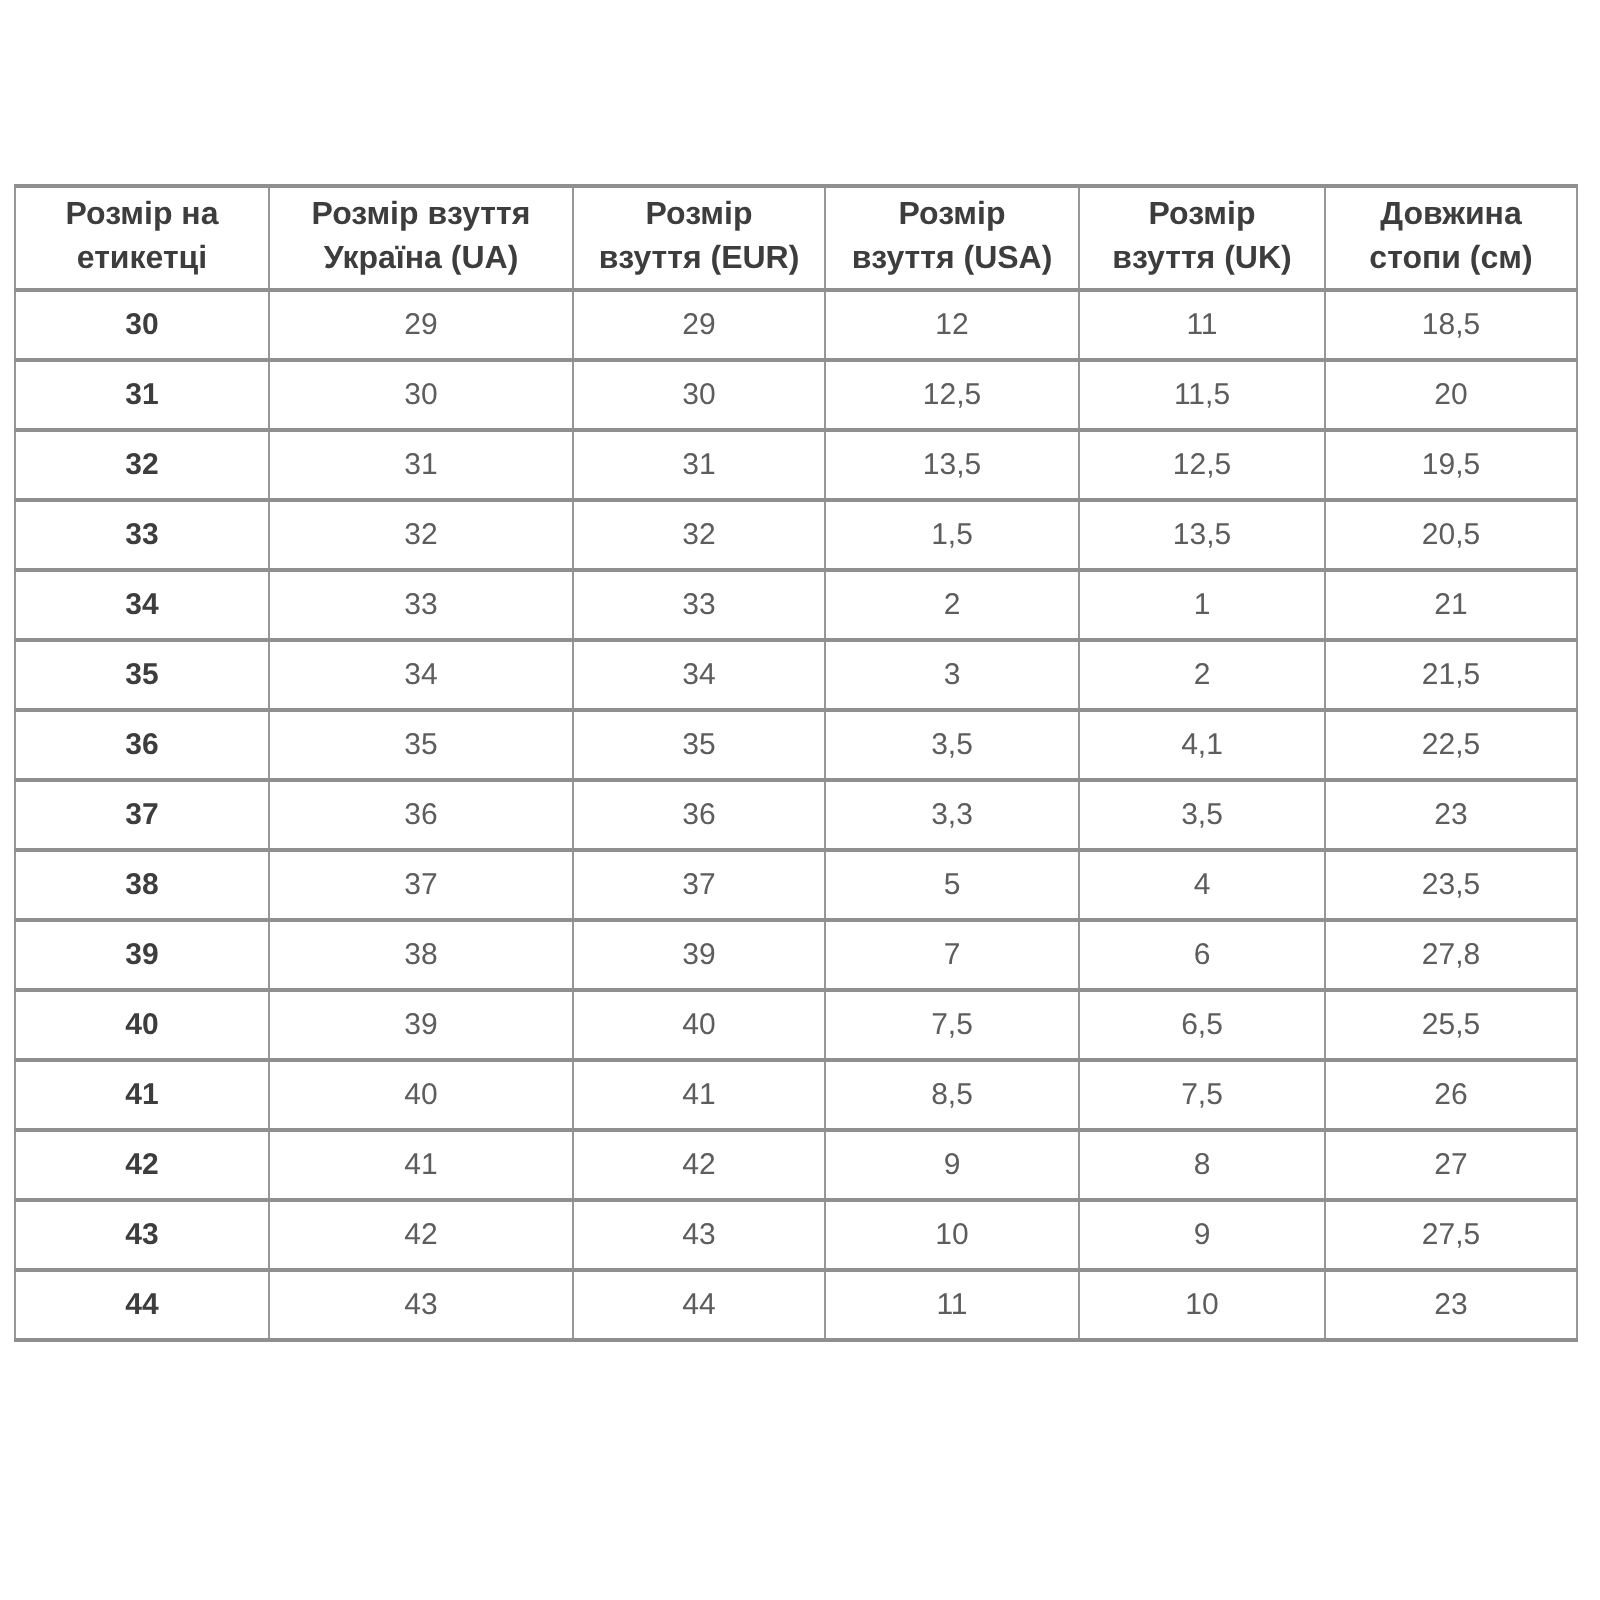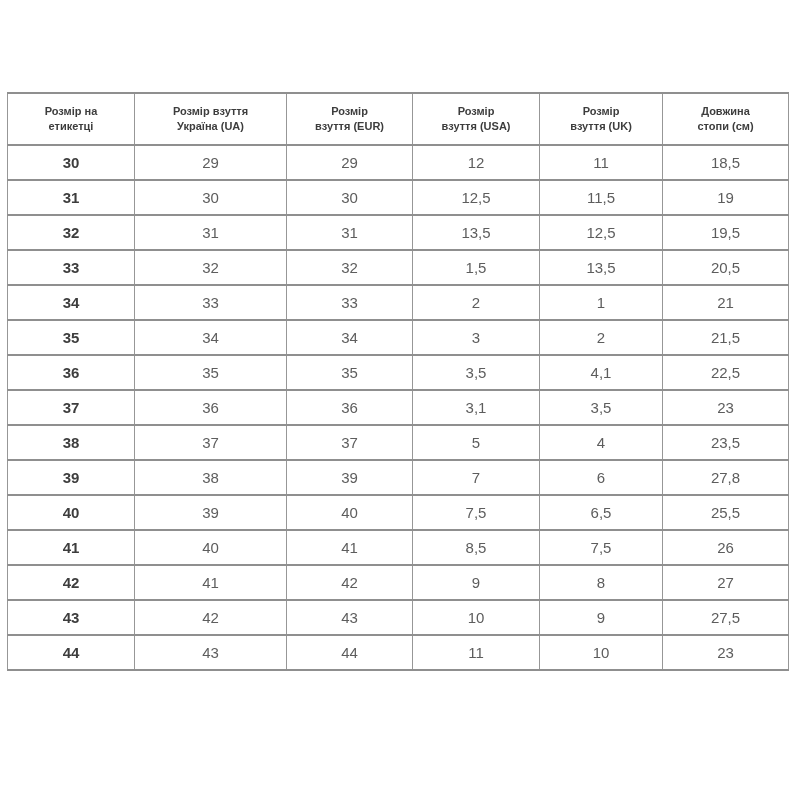--- a/index.html
+++ b/index.html
@@ -33,21 +33,21 @@
     border-right: 1px solid #979797;
     border-top: 2px solid #8f8f8f;
     border-bottom: 2px solid #8f8f8f;
     text-align: center;
     vertical-align: middle;
     padding: 0 4px;
     box-sizing: border-box;
   }
   table.size-table th {
     height: 52px;
-    font-size: 11px;
+    font-size: 16px;
     font-weight: bold;
     color: #3d3d3d;
     white-space: pre-line;
     line-height: 1.35;
   }
   table.size-table td {
     height: 35px;
     font-size: 15px;
     color: #5d5d5d;
     font-weight: normal;
@@ -101,21 +101,21 @@
             <td>12</td>
             <td>11</td>
             <td>18,5</td>
           </tr>
           <tr>
             <td class="label-cell">31</td>
             <td>30</td>
             <td>30</td>
             <td>12,5</td>
             <td>11,5</td>
-            <td>19</td>
+            <td>20</td>
           </tr>
           <tr>
             <td class="label-cell">32</td>
             <td>31</td>
             <td>31</td>
             <td>13,5</td>
             <td>12,5</td>
             <td>19,5</td>
           </tr>
           <tr>
@@ -147,21 +147,21 @@
             <td>35</td>
             <td>35</td>
             <td>3,5</td>
             <td>4,1</td>
             <td>22,5</td>
           </tr>
           <tr>
             <td class="label-cell">37</td>
             <td>36</td>
             <td>36</td>
-            <td>3,1</td>
+            <td>3,3</td>
             <td>3,5</td>
             <td>23</td>
           </tr>
           <tr>
             <td class="label-cell">38</td>
             <td>37</td>
             <td>37</td>
             <td>5</td>
             <td>4</td>
             <td>23,5</td>

